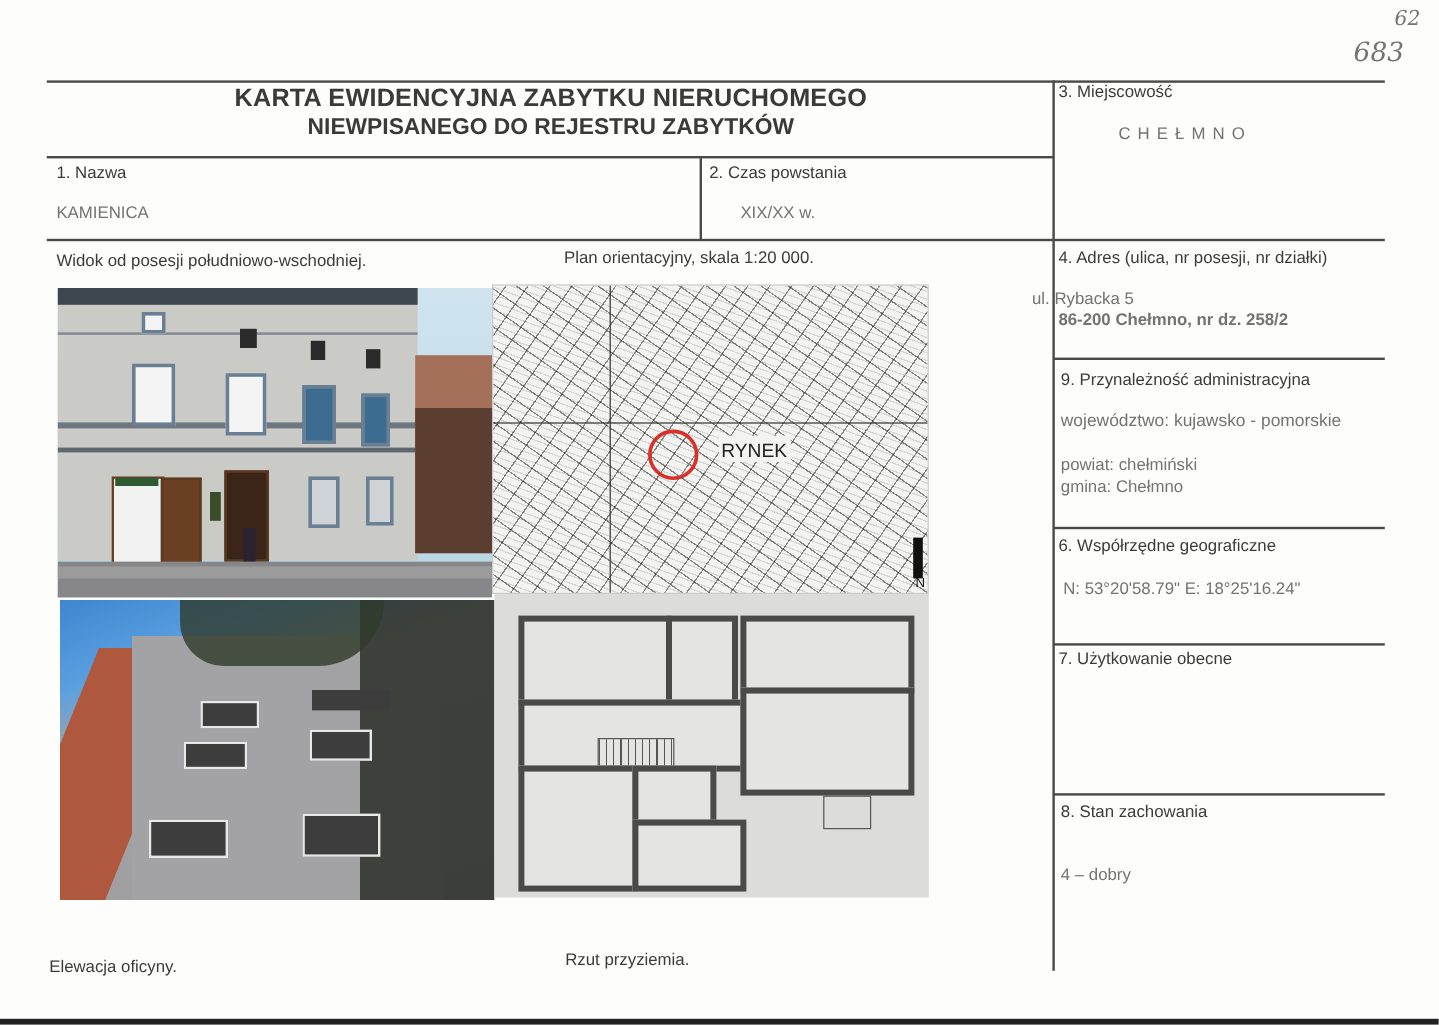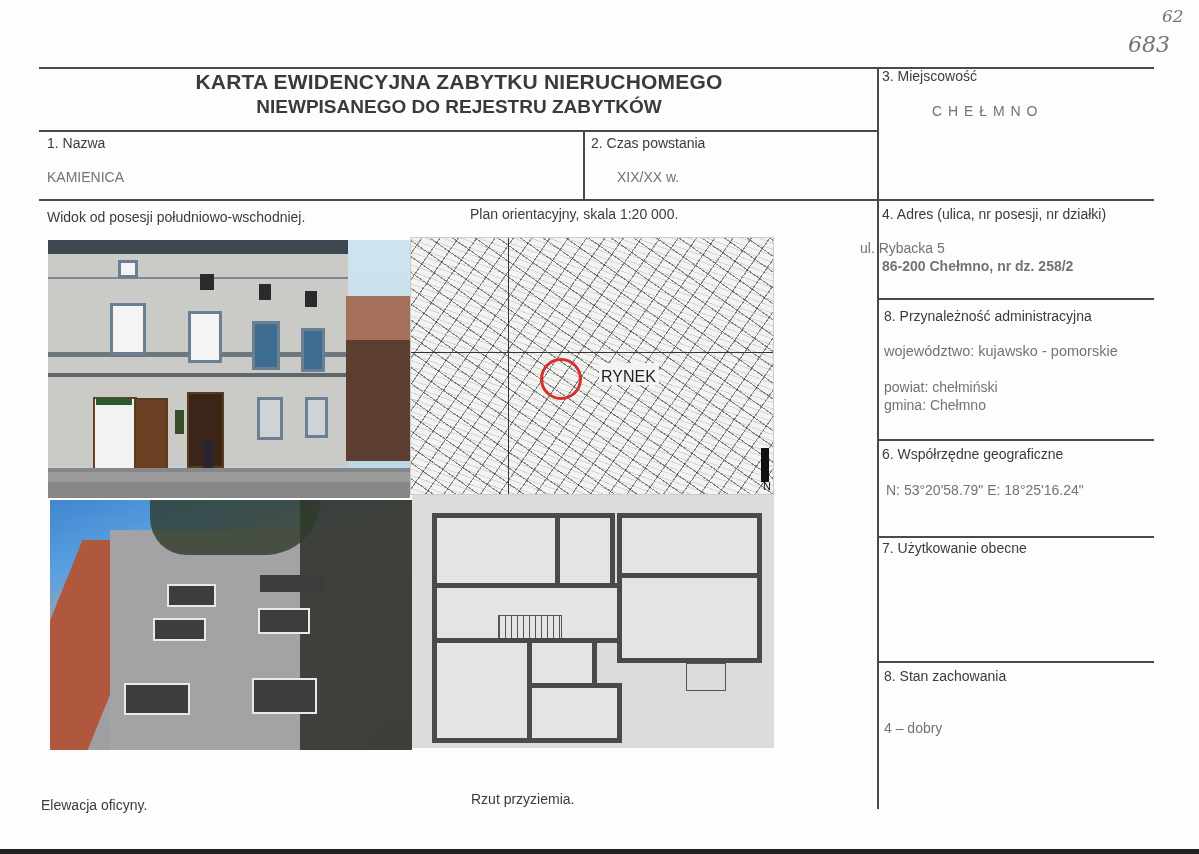--- a/index.html
+++ b/index.html
@@ -65,21 +65,21 @@
 <div class="label" style="left:591px; top:135px;">2. Czas powstania</div>
 <div class="value" style="left:617px; top:169px;">XIX/XX w.</div>
 
 <div class="label" style="left:882px; top:68px;">3. Miejscowość</div>
 <div class="value" style="left:932px; top:103px; letter-spacing:1px;">C H E Ł M N O</div>
 
 <div class="label" style="left:882px; top:206px;">4. Adres (ulica, nr posesji, nr działki)</div>
 <div class="value" style="left:860px; top:240px;">ul.  Rybacka 5</div>
 <div class="value" style="left:882px; top:258px;font-weight:bold;">86-200 Chełmno, nr dz. 258/2</div>
 
-<div class="label" style="left:884px; top:308px;">8. Przynależność administracyjna</div>
+<div class="label" style="left:884px; top:308px;">9. Przynależność administracyjna</div>
 <div class="value" style="left:884px; top:343px; font-size:14.5px;">województwo: kujawsko - pomorskie</div>
 <div class="value" style="left:884px; top:379px;">powiat: chełmiński</div>
 <div class="value" style="left:884px; top:397px;">gmina: Chełmno</div>
 
 <div class="label" style="left:882px; top:446px;">6. Współrzędne geograficzne</div>
 <div class="value" style="left:886px; top:482px;">N: 53°20'58.79" E: 18°25'16.24"</div>
 
 <div class="label" style="left:882px; top:540px;">7. Użytkowanie obecne</div>
 <div class="value" style="left:884px; top:575px;"></div>
 

